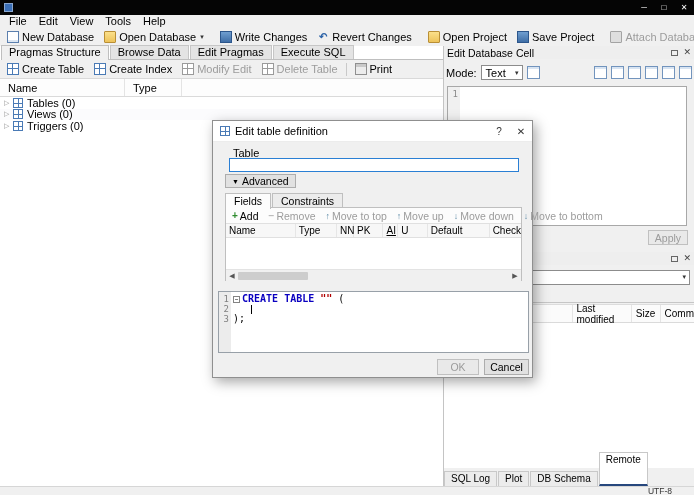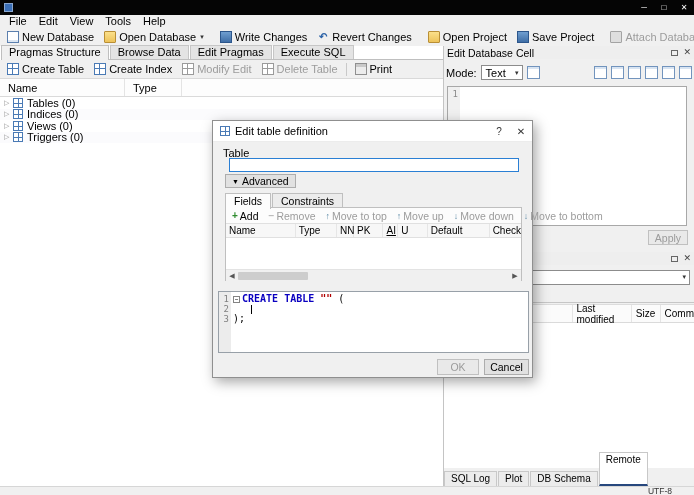--- a/index.html
+++ b/index.html
@@ -73,21 +73,21 @@
   .btab{padding:2px 6px;border:1px solid #c8c8c8;border-bottom:none;background:#ececec;line-height:10px;margin-right:1px;}
   .btab.active{background:#fff;border-bottom:2px solid #26477d;padding-bottom:19px;}
   
   .statusbar{position:absolute;left:0;top:486px;width:694px;height:9px;background:#f0f0f0;border-top:1px solid #d6d6d6;box-sizing:border-box;font-size:8.5px;color:#333;display:flex;align-items:center;justify-content:flex-end;}
   .statusbar .enc{padding-right:22px;}
   
   .dialog{position:absolute;left:212px;top:120px;width:321px;height:258px;background:#f0f0f0;border:1px solid #8f8f8f;box-shadow:3px 4px 12px rgba(0,0,0,.35);z-index:10;box-sizing:border-box;}
   .dlg-titlebar{position:absolute;left:0;top:0;width:100%;height:21px;background:#ffffff;display:flex;align-items:center;box-sizing:border-box;border-bottom:1px solid #ececec;}
   .dlg-title{margin-left:5px;}
   .dlg-tb-btn{width:22px;text-align:center;color:#333;font-size:10px;}
-  .dlg-label{position:absolute;left:10px;top:26px;}
+  .dlg-label{position:absolute;left:20px;top:26px;}
   .dlg-input{position:absolute;left:16px;top:37px;width:290px;height:14px;border:1px solid #2a7fd4;background:#fff;box-sizing:border-box;font:inherit;padding:0 2px;}
   .dlg-advanced{position:absolute;left:12px;top:53px;height:14px;padding:0 6px;font-size:10.5px;gap:3px;}
   .dlg-tabs{position:absolute;left:12px;top:72px;display:flex;align-items:flex-end;}
   .dtab{padding:2px 8px;line-height:10px;background:#ececec;border:1px solid #bfbfbf;border-bottom:none;margin-right:1px;font-size:10.5px;}
   .dtab.active{background:#fcfcfc;position:relative;z-index:2;margin-bottom:-1px;padding-bottom:3px;}
   .dlg-pane{position:absolute;left:12px;top:86px;width:297px;height:74px;background:#fcfcfc;border:1px solid #bfbfbf;box-sizing:border-box;}
   .pane-actions{display:flex;align-items:center;height:15px;padding-left:2px;gap:2px;font-size:10.5px;}
   .pa-btn{display:inline-flex;align-items:center;gap:2px;padding:0 4px;white-space:nowrap;}
   .pa-btn.disabled{color:#9c9c9c;}
   .mini-ic{font-size:9px;line-height:10px;color:#5f8ca8;}
@@ -205,25 +205,20 @@
       <span class="col" style="width:57px;">Type</span>
     </div>
     <div class="tree-row">
       <span class="tw-arrow">▷</span>
       <span class="ic ic-sm ic-table"></span>
       <span>Tables (0)</span>
     </div>
     <div class="tree-row">
       <span class="tw-arrow">▷</span>
       <span class="ic ic-sm ic-table"></span>
-      <span>Indices (0)</span>
-    </div>
-    <div class="tree-row">
-      <span class="tw-arrow">▷</span>
-      <span class="ic ic-sm ic-table"></span>
       <span>Views (0)</span>
     </div>
     <div class="tree-row">
       <span class="tw-arrow">▷</span>
       <span class="ic ic-sm ic-table"></span>
       <span>Triggers (0)</span>
     </div>
   </div>
 
   <div class="vsplit"></div>

